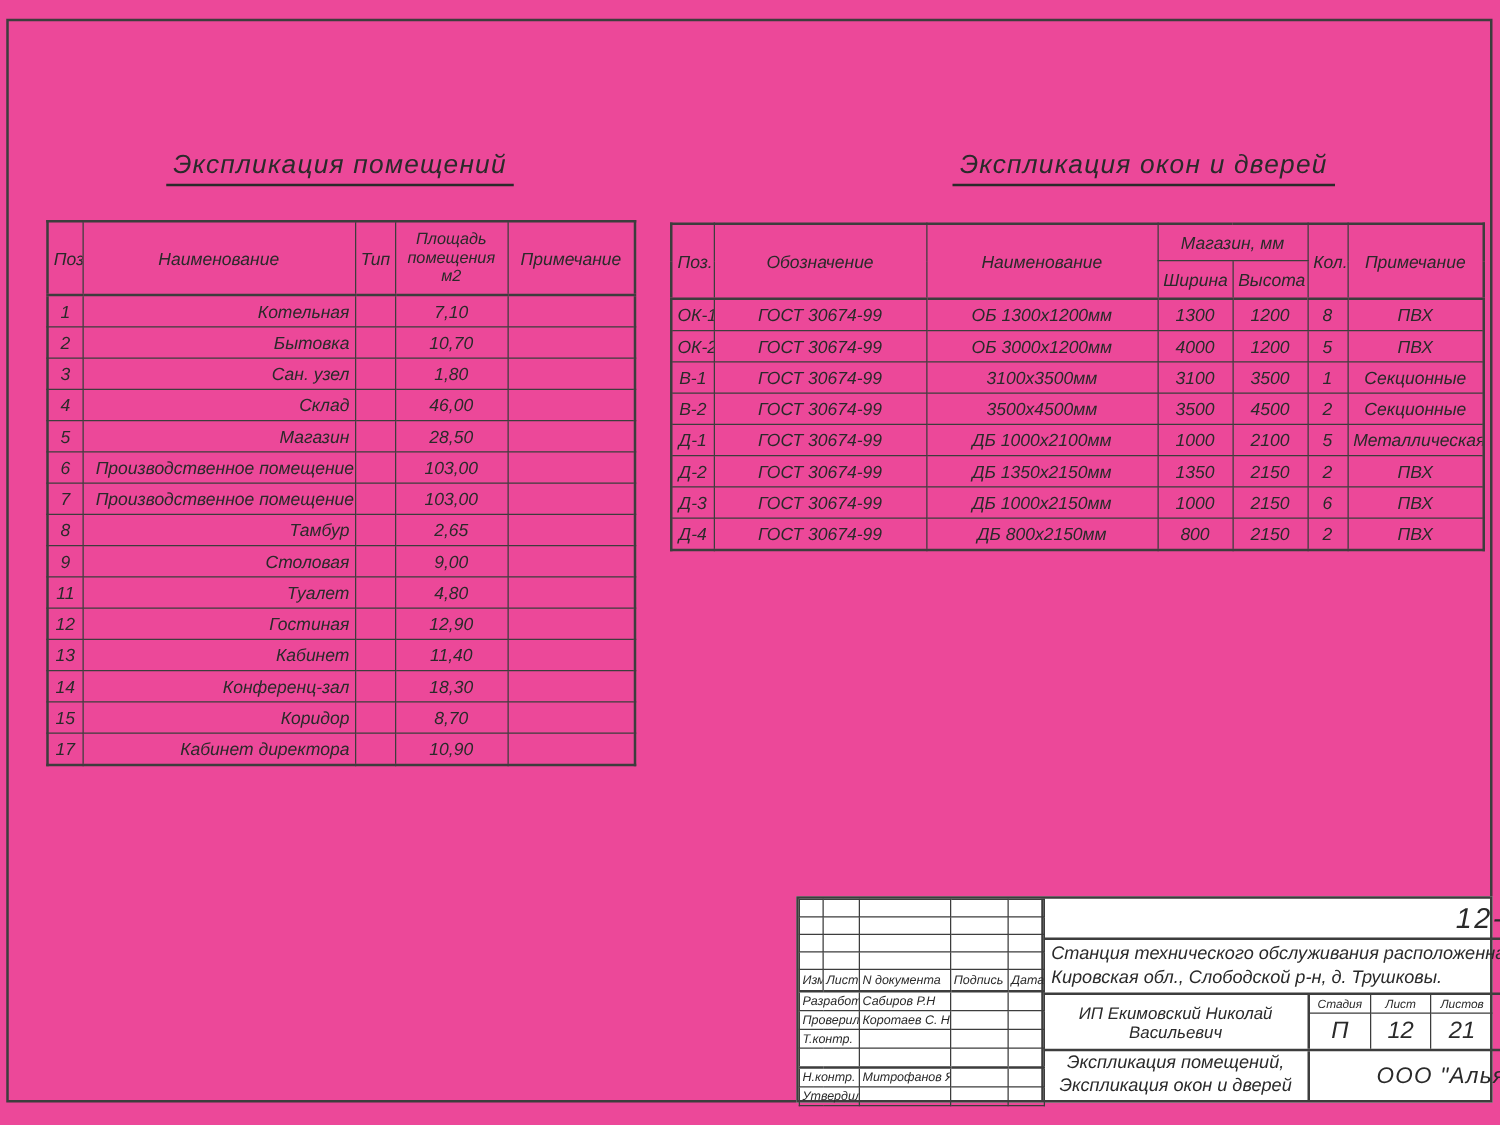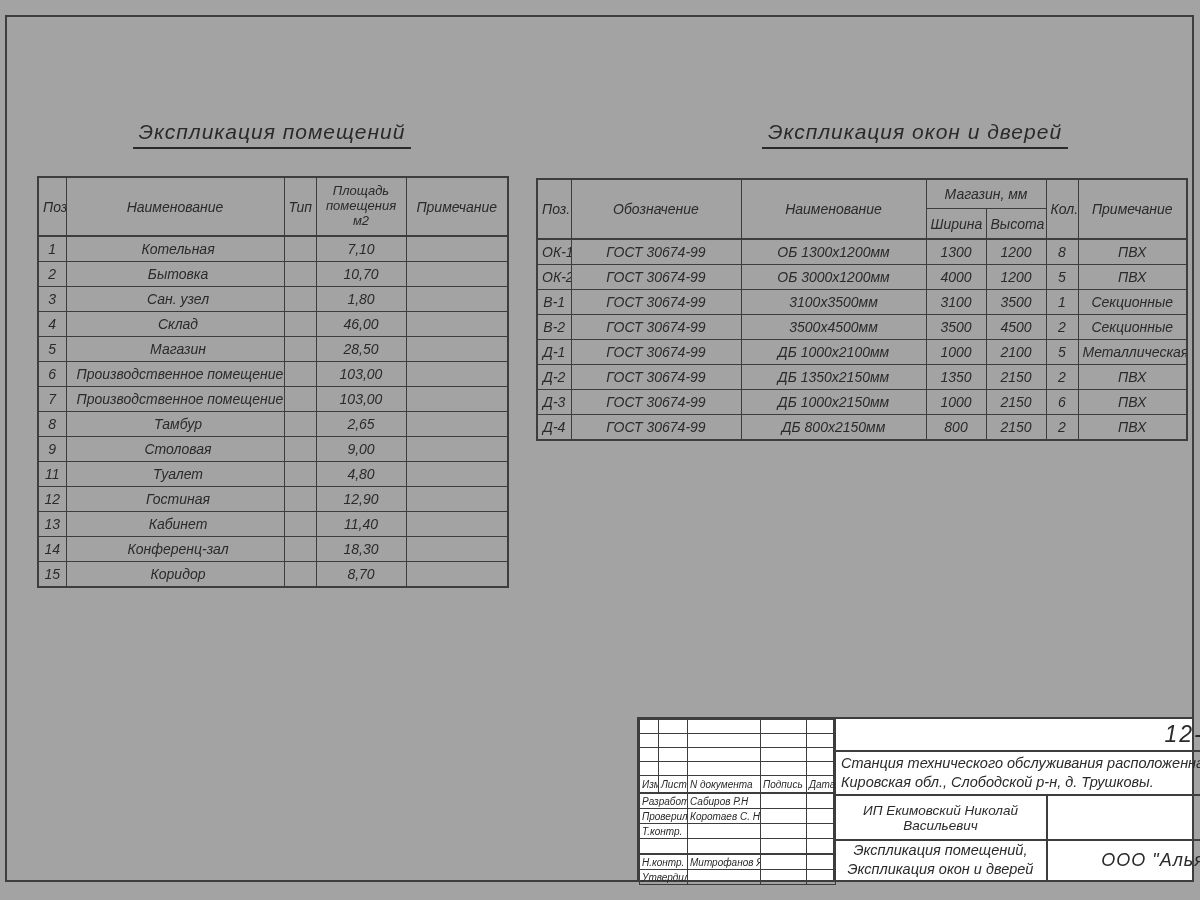--- a/index.html
+++ b/index.html
@@ -1,30 +1,30 @@
 <!DOCTYPE html>
 <html><head>
 <meta charset="utf-8">
 <style>
   html,body{margin:0;padding:0;background:#fff;}
-  .sheet{position:relative;width:1200px;height:900px;background:#a3a3a3;overflow:hidden;
+  .sheet{position:relative;width:1200px;height:900px;background:#ec4899;overflow:hidden;
          font-family:"Liberation Sans",sans-serif;font-style:italic;color:#2a2a2a;}
   .frame{position:absolute;left:5px;top:15px;width:1189px;height:867px;
          border:2px solid #3d3d3d;box-sizing:border-box;}
 
   .tbl-title{position:absolute;top:120px;font-size:21px;letter-spacing:1px;text-align:center;}
   .tbl-title span{border-bottom:2px solid #2a2a2a;padding:0 6px 4px 6px;}
 
   table.gtable{border-collapse:collapse;table-layout:fixed;position:absolute;
                border:2px solid #3d3d3d;font-size:14px;}
   table.gtable th,table.gtable td{border:1px solid #3d3d3d;padding:0 4px;overflow:hidden;
                white-space:nowrap;font-weight:normal;}
   table.gtable td{height:24px;text-align:center;}
   table.gtable thead th{border-bottom:2px solid #3d3d3d;font-size:14px;}
-  table.gtable .lft{text-align:center;padding-left:10px;}
+  table.gtable .lft{text-align:right;padding-left:10px;}
   #rooms-table{left:37px;top:176px;width:470px;}
   #rooms-table thead th{height:57px;}
   #rooms-table th.wraphead{white-space:normal;line-height:1.15;font-size:13px;}
   #openings-table{left:536px;top:178px;width:650px;}
   #openings-table thead tr.h1 th{height:28px;border-bottom:1px solid #3d3d3d;}
   #openings-table thead tr.h1 th[rowspan]{border-bottom:2px solid #3d3d3d;}
   #openings-table thead tr.h2 th{height:29px;border-bottom:2px solid #3d3d3d;}
 
   
   .titleblock{position:absolute;left:637px;top:717px;width:557px;height:165px;
@@ -180,20 +180,27 @@
           <td>18,30</td>
           <td></td>
         </tr>
         <tr>
           <td>15</td>
           <td class="lft">Коридор</td>
           <td></td>
           <td>8,70</td>
           <td></td>
         </tr>
+        <tr>
+          <td>17</td>
+          <td class="lft">Кабинет директора</td>
+          <td></td>
+          <td>10,90</td>
+          <td></td>
+        </tr>
       </tbody>
   </table>
 
   <table class="gtable" id="openings-table">
     <colgroup>
       <col style="width:34px">
         <col style="width:170px">
         <col style="width:185px">
       <col style="width:60px">
         <col style="width:60px">
@@ -376,20 +383,28 @@
       </table>
     </div>
     <div class="tb-right">
       <div class="tb-code">12-13 АС</div>
       <div class="tb-project">
         <div>Станция технического обслуживания расположенная по адресу</div>
         <div>Кировская обл., Слободской р-н, д. Трушковы.</div>
       </div>
       <div class="tb-mid">
         <div class="tb-client">ИП Екимовский Николай Васильевич</div>
+        <div class="tb-slc">
+          <div class="slc-h">Стадия</div>
+          <div class="slc-h">Лист</div>
+          <div class="slc-h">Листов</div>
+          <div class="slc-v">П</div>
+          <div class="slc-v">12</div>
+          <div class="slc-v">21</div>
+        </div>
       </div>
       <div class="tb-bot">
         <div class="tb-sheet-title">
           <div>Экспликация помещений,</div>
           <div>Экспликация окон и дверей</div>
         </div>
         <div class="tb-company">ООО "Альянс"</div>
       </div>
     </div>
   </div>

